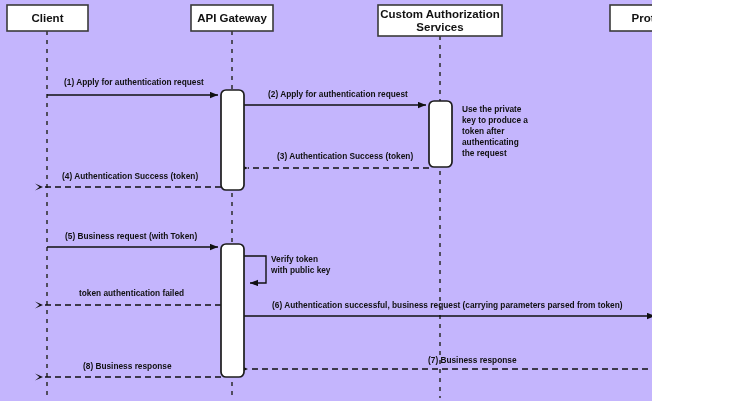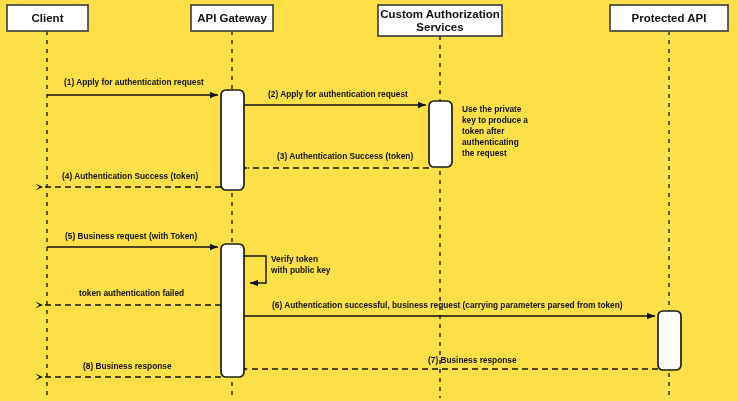--- a/index.html
+++ b/index.html
@@ -6,23 +6,23 @@
   html, body {
     margin: 0;
     padding: 0;
     background: #ffffff;
   }
   body {
     font-family: "Liberation Sans", sans-serif;
   }
   #diagram-root {
     position: relative;
-    width: 738px;
+    width: 652px;
     height: 401px;
-    background: #fde047;
+    background: #c4b5fd;
     overflow: hidden;
     text-align: center;
   }
   svg.diagram-canvas {
     position: absolute;
     left: 0;
     top: 0;
     width: 738px;
     height: 401px;
   }

